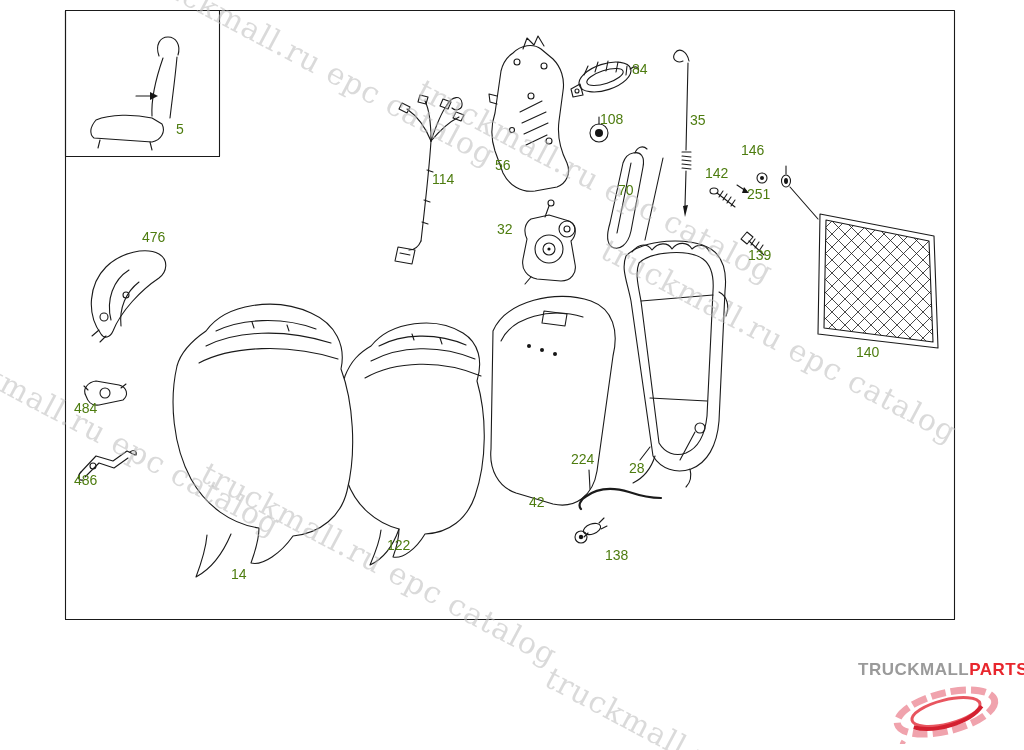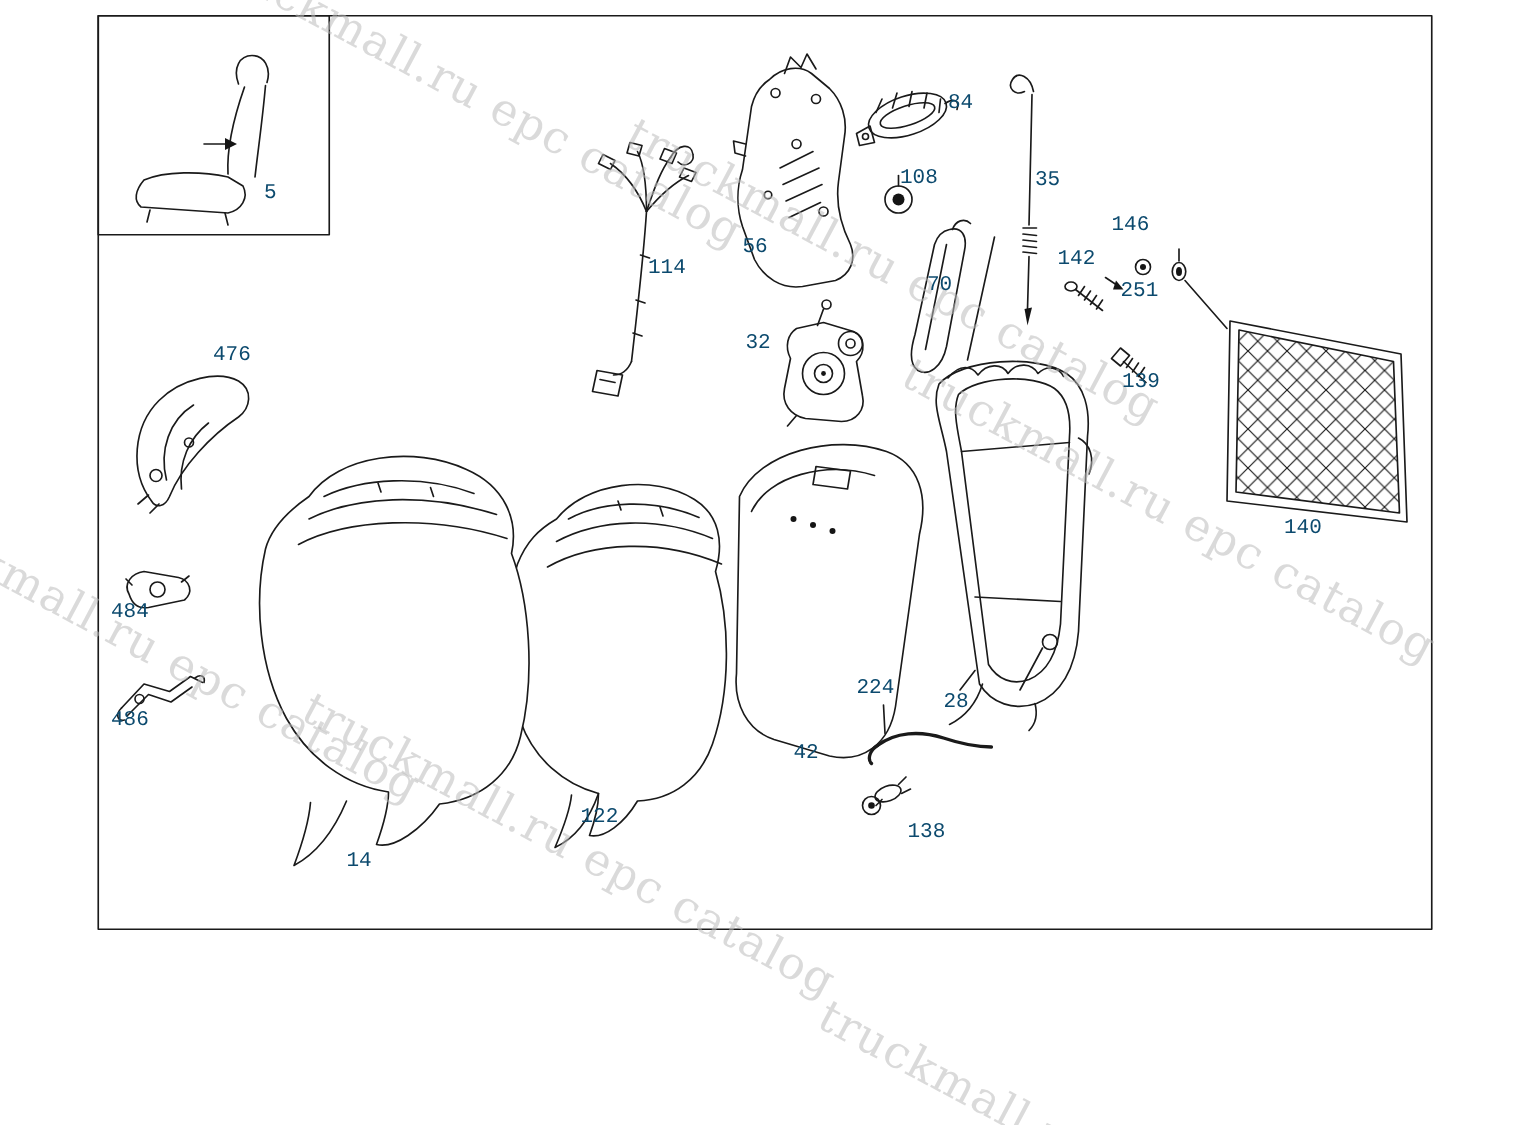--- a/index.html
+++ b/index.html
@@ -8,22 +8,22 @@
     overflow:hidden; font-family:"DejaVu Serif", serif;
   }
   svg.art { position:absolute; left:0; top:0; z-index:2; }
   .watermark {
     position:absolute; z-index:3; color:#bdbdbd; opacity:0.55;
     font-size:30px; letter-spacing:1px; white-space:nowrap;
     transform:rotate(28deg); transform-origin:left top;
     font-family:"DejaVu Serif", serif; pointer-events:none;
   }
   .part-label {
-    position:absolute; z-index:4; font-size:14px; color:#0c4a6e;
-    font-family:Liberation Mono, monospace; line-height:1; cursor:pointer;
+    position:absolute; z-index:4; font-size:14px; color:#4d7c0f;
+    font-family:Liberation Sans, sans-serif; line-height:1; cursor:pointer;
   }
   .logo { position:absolute; z-index:5; left:852px; top:660px; width:165px; height:88px; }
   .logo-text {
     position:absolute; left:6px; top:0; font-family:"Liberation Sans", sans-serif;
     font-weight:bold; font-size:17px; letter-spacing:0.5px; white-space:nowrap;
   }
   .logo-gray { color:#9a9a9a; }
   .logo-red  { color:#e8262d; }
   .logo-swirl { position:absolute; left:34px; top:18px; }
 </style>
@@ -266,14 +266,27 @@
   <div class="part-label" style="left:690px; top:113px;">35</div>
   <div class="part-label" style="left:705px; top:166px;">142</div>
   <div class="part-label" style="left:747px; top:187px;">251</div>
   <div class="part-label" style="left:741px; top:143px;">146</div>
   <div class="part-label" style="left:748px; top:248px;">139</div>
   <div class="part-label" style="left:856px; top:345px;">140</div>
   <div class="part-label" style="left:571px; top:452px;">224</div>
   <div class="part-label" style="left:629px; top:461px;">28</div>
   <div class="part-label" style="left:563px; top:548px;margin-left:42px;">138</div>
 
+  <div class="logo">
+    <div class="logo-text">
+      <span class="logo-gray">TRUCKMALL</span><span class="logo-red">PARTS</span>
+    </div>
+    <svg class="logo-swirl" width="120" height="66" viewBox="0 0 120 66">
+      <g transform="rotate(-14 60 34)" fill="none">
+        <ellipse cx="60" cy="34" rx="50" ry="19" stroke="#f0a3ad" stroke-width="7" stroke-dasharray="15 5"></ellipse>
+        <ellipse cx="60" cy="34" rx="35" ry="12" stroke="#e8555f" stroke-width="3"></ellipse>
+        <path d="M25,41 C42,51 80,51 96,37" stroke="#d42030" stroke-width="4"></path>
+        <path d="M12,52 C6,58 8,64 16,63" stroke="#f0a3ad" stroke-width="5"></path>
+      </g>
+    </svg>
+  </div>
 
 </div>
 
 </body></html>

